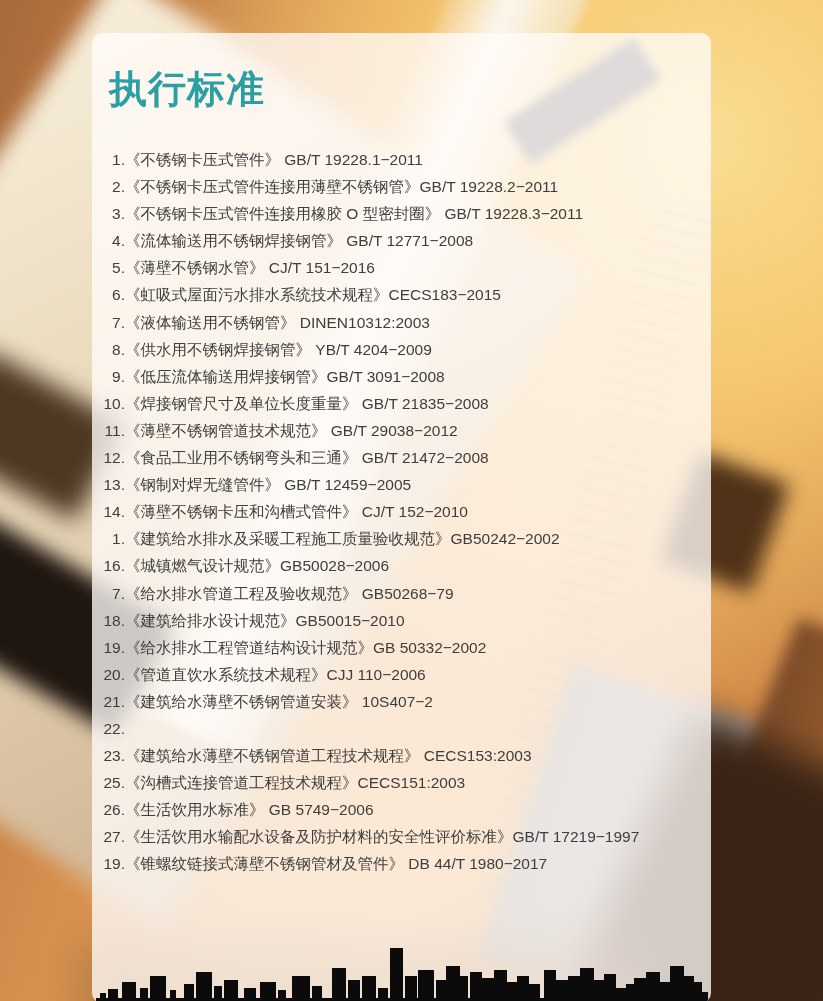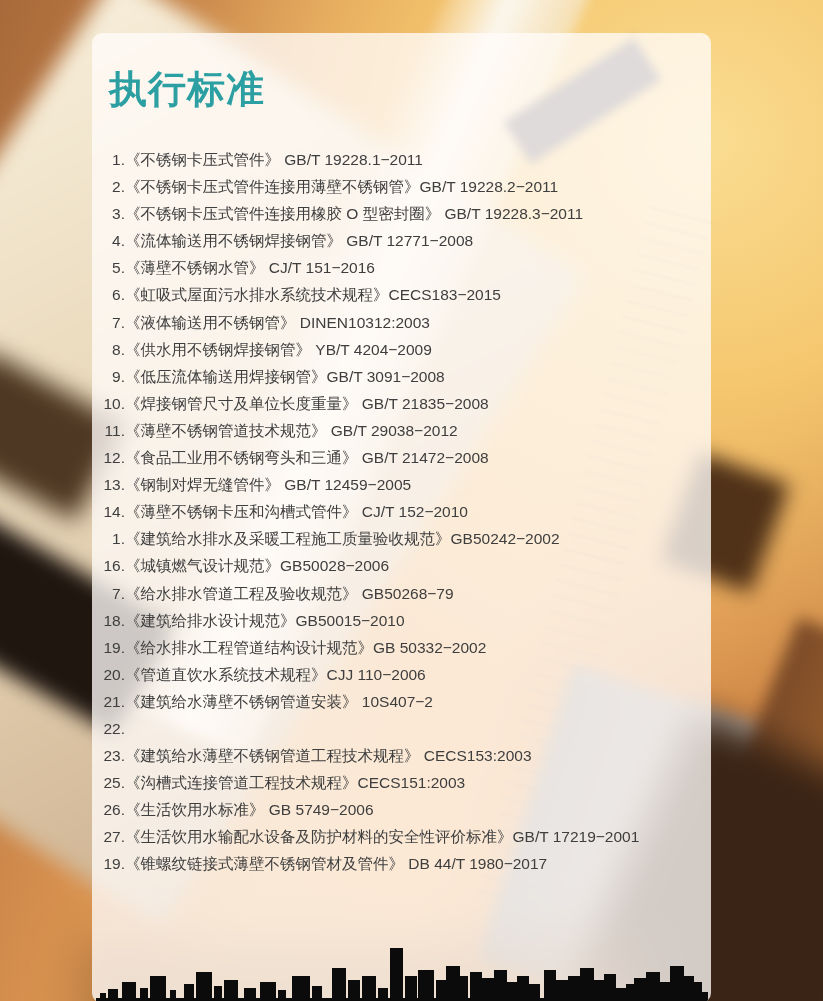--- a/index.html
+++ b/index.html
@@ -177,21 +177,21 @@
       <li>
         <span class="num">25.</span>
         <span class="txt">《沟槽式连接管道工程技术规程》CECS151:2003</span>
       </li>
       <li>
         <span class="num">26.</span>
         <span class="txt">《生活饮用水标准》 GB 5749−2006</span>
       </li>
       <li>
         <span class="num">27.</span>
-        <span class="txt">《生活饮用水输配水设备及防护材料的安全性评价标准》GB/T 17219−2001</span>
+        <span class="txt">《生活饮用水输配水设备及防护材料的安全性评价标准》GB/T 17219−1997</span>
       </li>
       <li>
         <span class="num">19.</span>
         <span class="txt">《锥螺纹链接式薄壁不锈钢管材及管件》 DB 44/T 1980−2017</span>
       </li>
     </ol>
 
   <svg id="skyline" viewBox="0 0 619 62" preserveAspectRatio="none">
     <g fill="#0b0b0b">
       <rect x="4" y="57" width="612" height="5"></rect>

